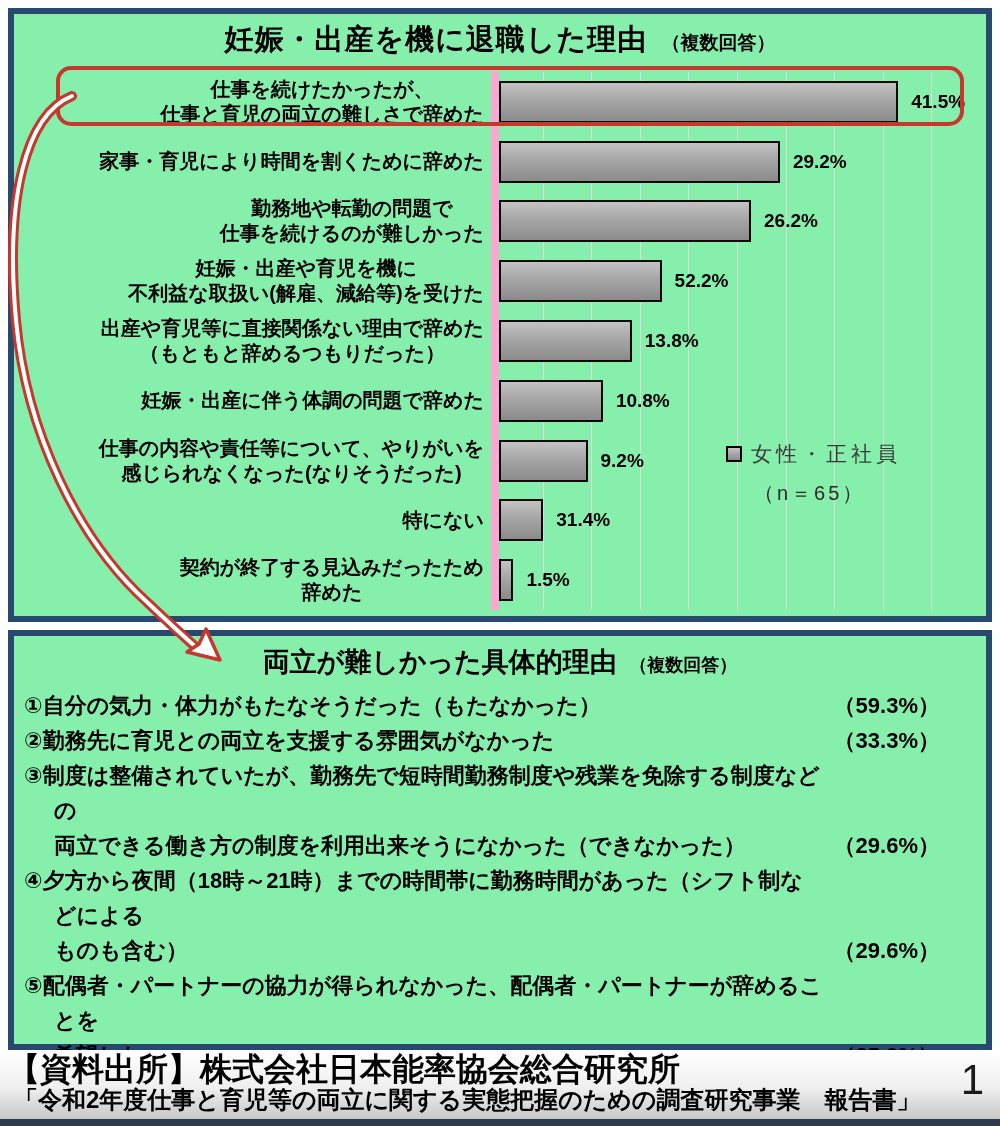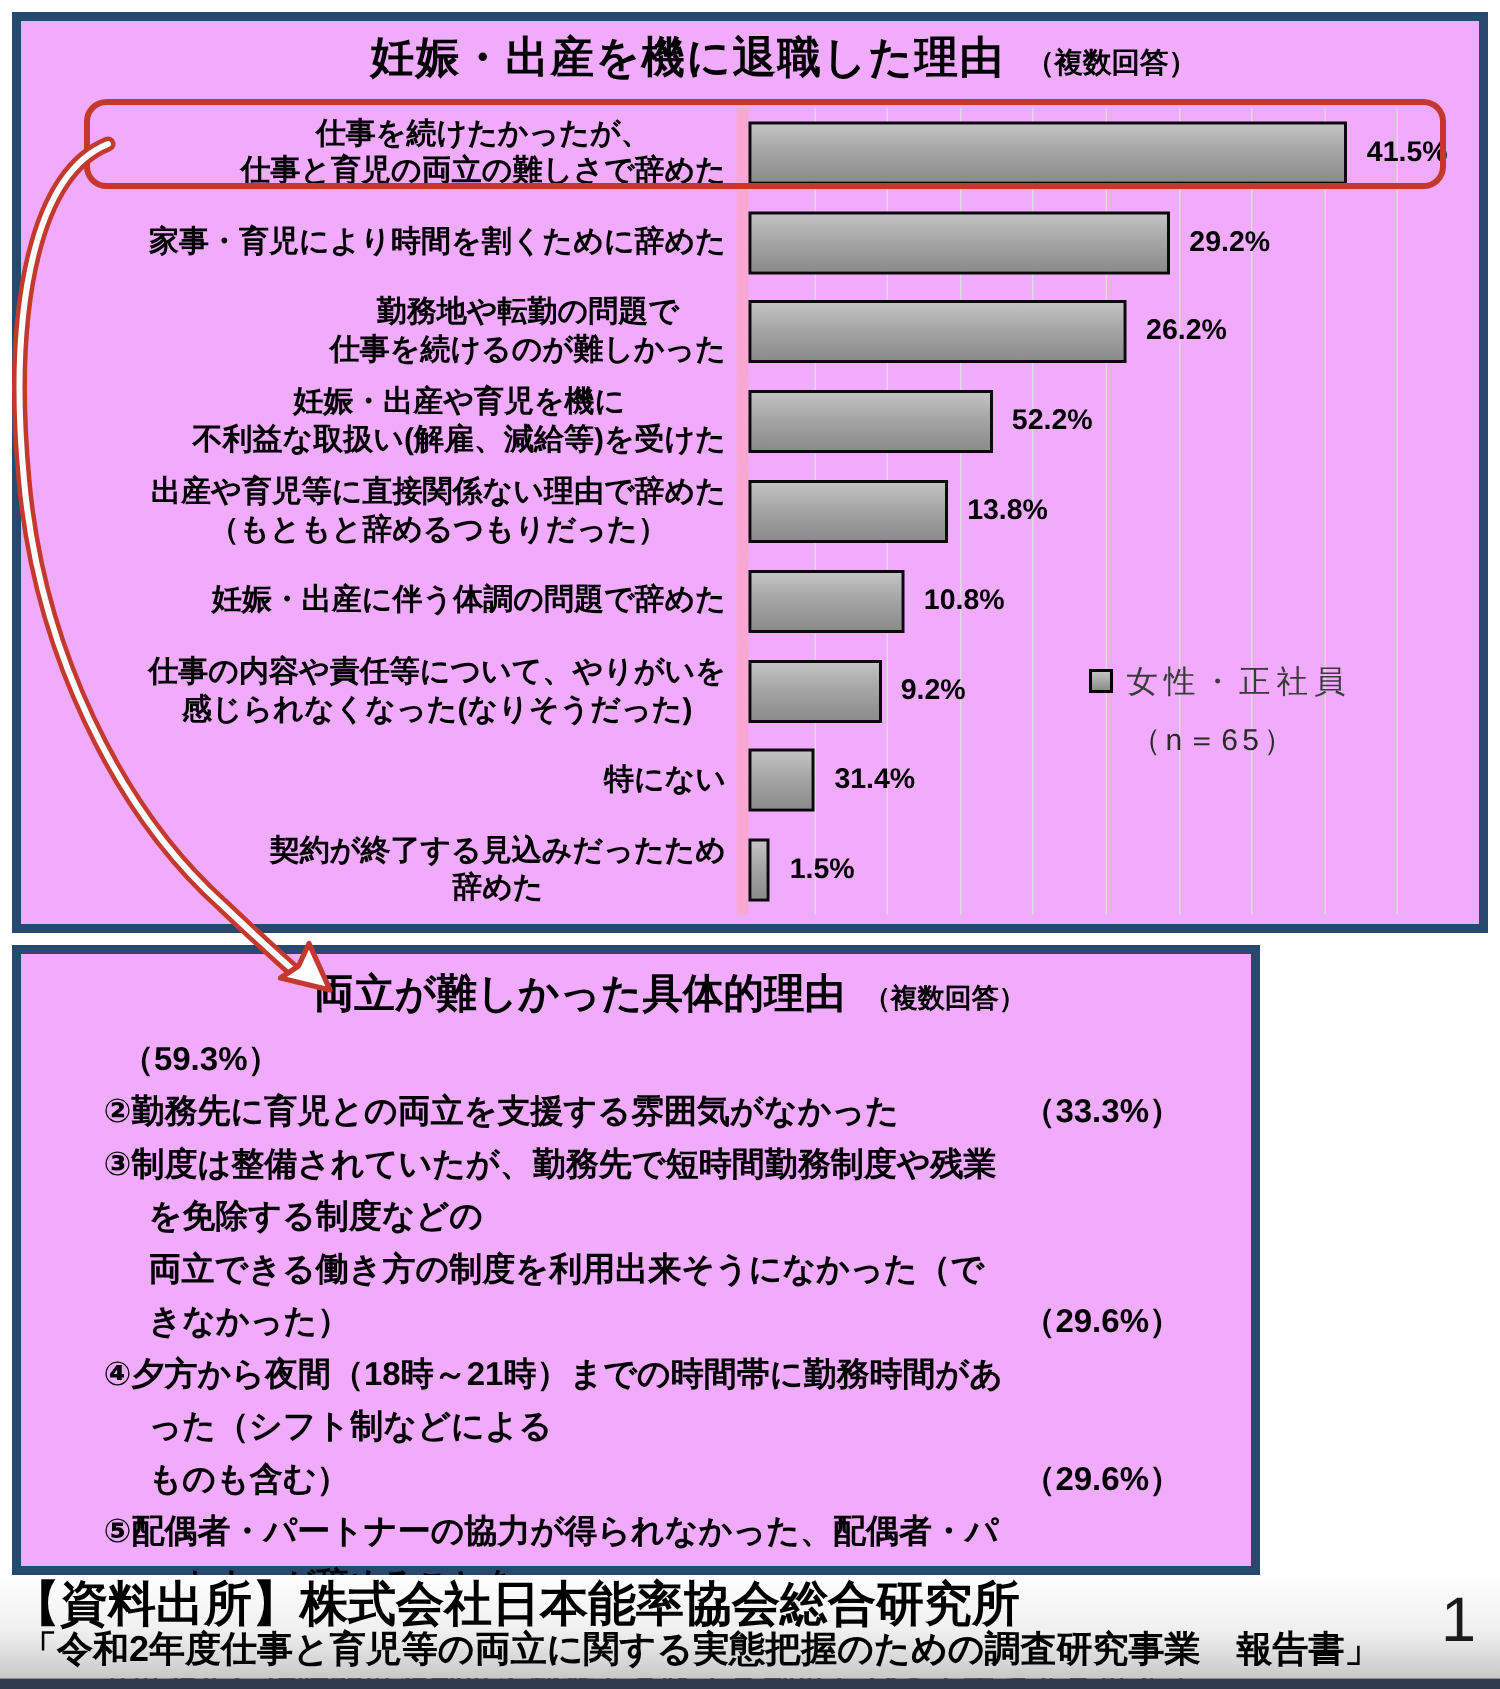--- a/index.html
+++ b/index.html
@@ -7,26 +7,25 @@
   body {
     width: 1000px; height: 1126px; position: relative;
     background: #ffffff; overflow: hidden;
     font-family: "Liberation Sans", "DejaVu Sans", sans-serif;
     color: #000;
   }
   .page { position: absolute; inset: 0; }
 
   
   .box {
-    position: absolute; background: #f0abfc;
+    position: absolute; background: #86efac;
     border: 6px solid #27496D;
-    padding-left: 45px;
   }
   .chart-box { left: 8px; top: 8px; width: 984px; height: 614px; }
-  .list-box  { left: 8px; top: 630px; width: 832px; height: 420px; }
+  .list-box  { left: 8px; top: 630px; width: 984px; height: 420px; }
 
   
   .chart-title {
     margin-top: 8px; text-align: center;
     font-size: 29px; font-weight: bold; letter-spacing: 1px;
     line-height: 34px; white-space: nowrap;
   }
   .chart-title .sub { font-size: 19px; letter-spacing: 0; }
 
   .chart { position: absolute; left: 6px; top: 58px; right: 6px; bottom: 6px; }
@@ -252,20 +251,21 @@
   <div class="highlight-box"></div>
 
   <section class="box list-box">
     <div class="list-title">
       <span>両立が難しかった具体的理由</span>
       <span class="sub">&nbsp;<span>（複数回答）</span></span>
     </div>
     <div class="items">
 
       <div class="item">
+        <div class="item-text">①自分の気力・体力がもたなそうだった（もたなかった）</div>
         <div class="item-pct">（59.3%）</div>
       </div>
 
       <div class="item">
         <div class="item-text">②勤務先に育児との両立を支援する雰囲気がなかった</div>
         <div class="item-pct">（33.3%）</div>
       </div>
 
       <div class="item">
         <div class="item-text">③制度は整備されていたが、勤務先で短時間勤務制度や残業を免除する制度などの

